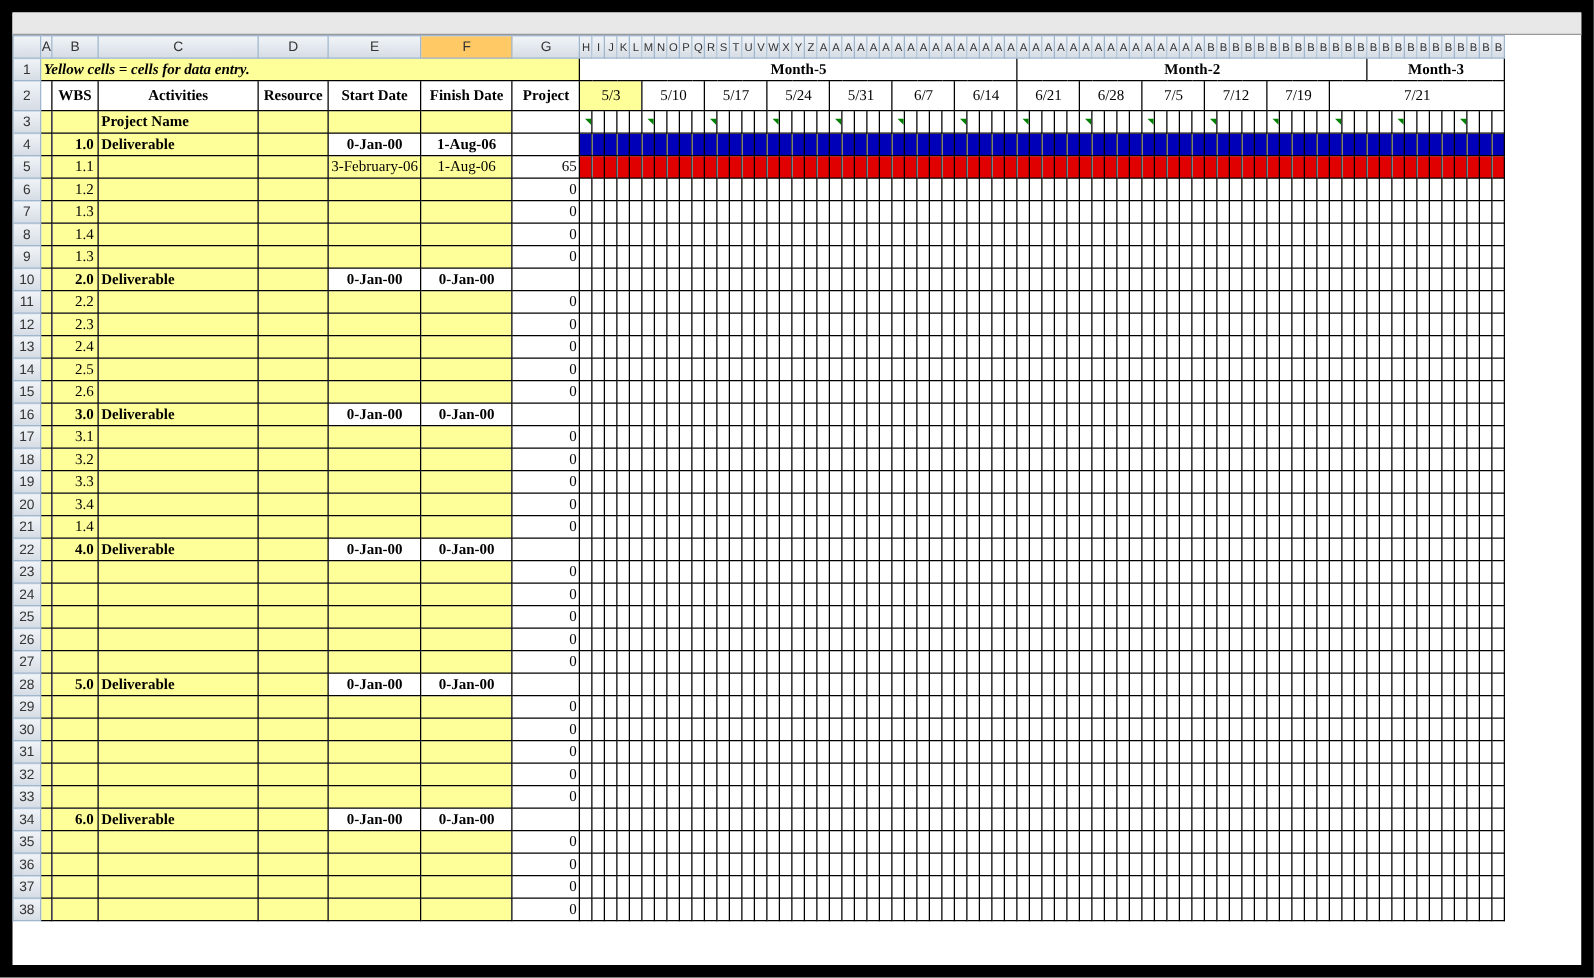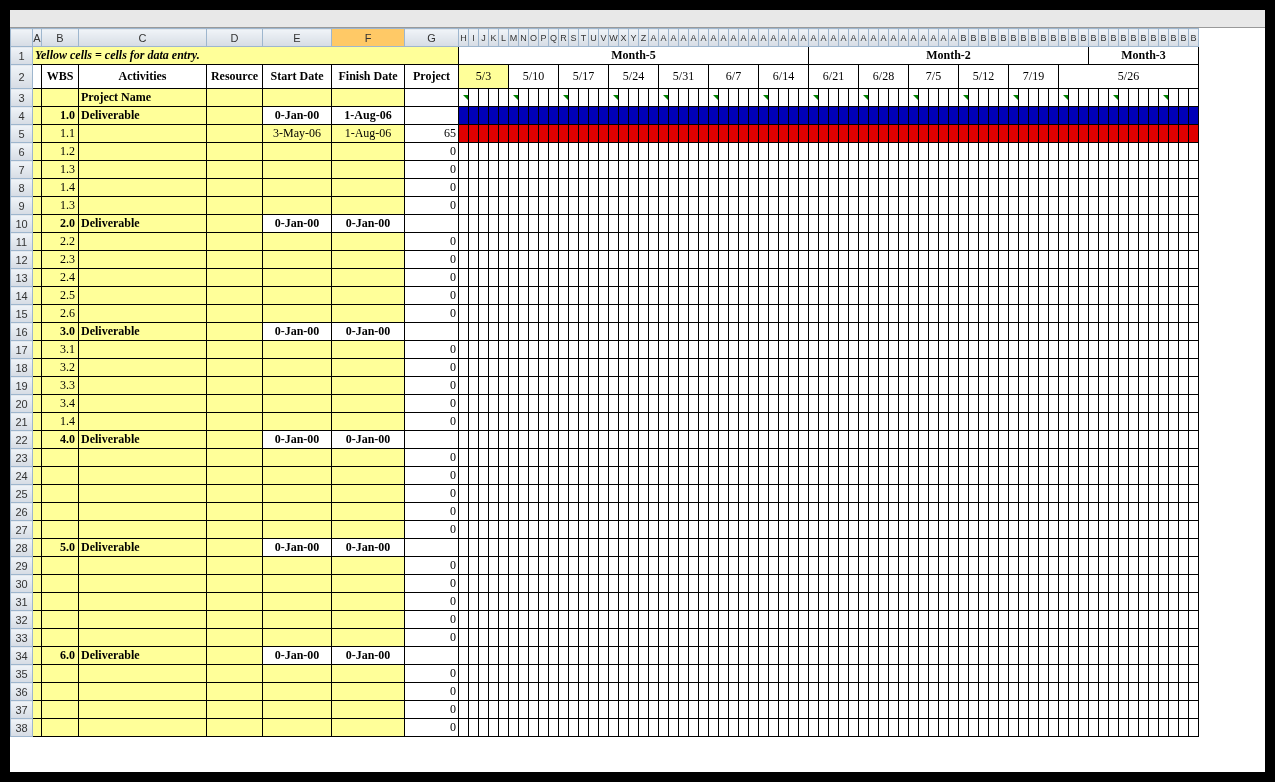--- a/index.html
+++ b/index.html
@@ -274,23 +274,23 @@
             <td class="cell yel wk" colspan="5">5/3</td>
             <td class="cell wht wk" colspan="5">5/10</td>
             <td class="cell wht wk" colspan="5">5/17</td>
             <td class="cell wht wk" colspan="5">5/24</td>
             <td class="cell wht wk" colspan="5">5/31</td>
             <td class="cell wht wk" colspan="5">6/7</td>
             <td class="cell wht wk" colspan="5">6/14</td>
             <td class="cell wht wk" colspan="5">6/21</td>
             <td class="cell wht wk" colspan="5">6/28</td>
             <td class="cell wht wk" colspan="5">7/5</td>
-            <td class="cell wht wk" colspan="5">5/12</td>
+            <td class="cell wht wk" colspan="5">7/12</td>
             <td class="cell wht wk" colspan="5">7/19</td>
-            <td class="cell wht wk" colspan="14">5/26</td>
+            <td class="cell wht wk" colspan="14">7/21</td>
           </tr>
           <tr>
             <td class="row-head">3</td>
             <td class="cell yel"></td>
             <td class="cell yel"></td>
             <td class="cell yel bold">Project Name</td>
             <td class="cell yel"></td>
             <td class="cell yel"></td>
             <td class="cell yel"></td>
             <td class="cell wht"></td>
@@ -482,21 +482,21 @@
             <td class="cell gcell blue"></td>
             <td class="cell gcell blue"></td>
             <td class="cell gcell blue"></td>
           </tr>
           <tr>
             <td class="row-head">5</td>
             <td class="cell yel"></td>
             <td class="cell yel wbs">1.1</td>
             <td class="cell yel"></td>
             <td class="cell yel"></td>
-            <td class="cell yel center">3-May-06</td>
+            <td class="cell yel center">3-February-06</td>
             <td class="cell yel center">1-Aug-06</td>
             <td class="cell wht right">65</td>
             <td class="cell gcell red"></td>
             <td class="cell gcell red"></td>
             <td class="cell gcell red"></td>
             <td class="cell gcell red"></td>
             <td class="cell gcell red"></td>
             <td class="cell gcell red"></td>
             <td class="cell gcell red"></td>
             <td class="cell gcell red"></td>

